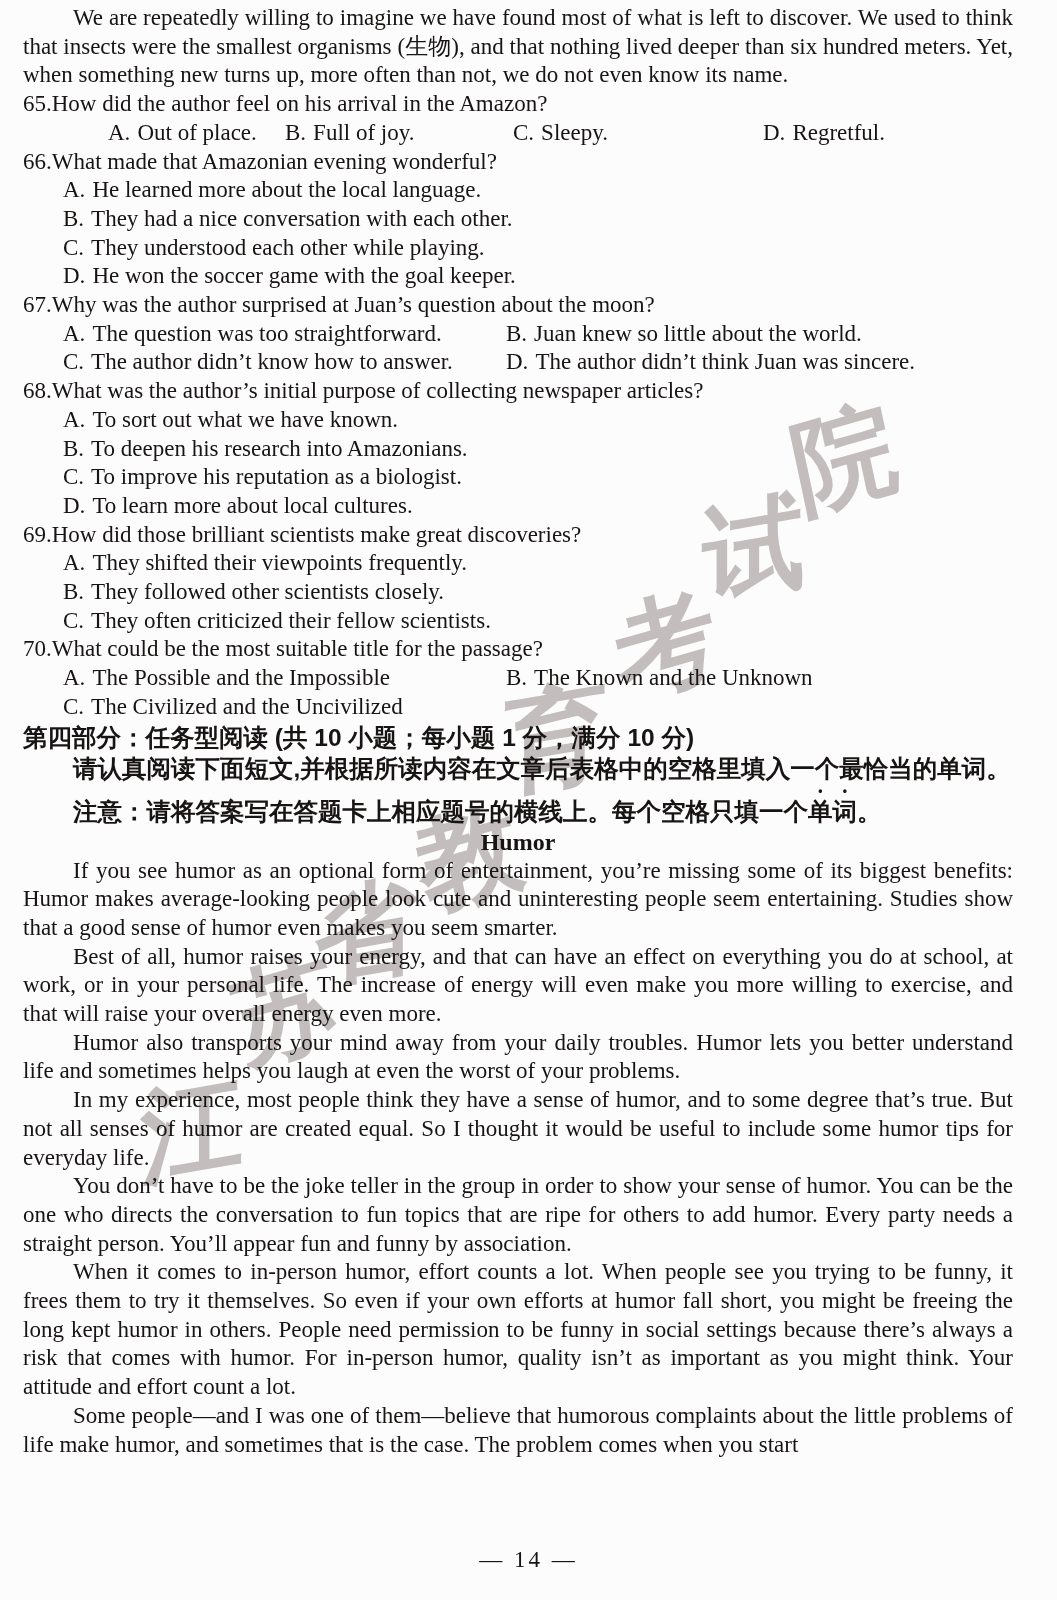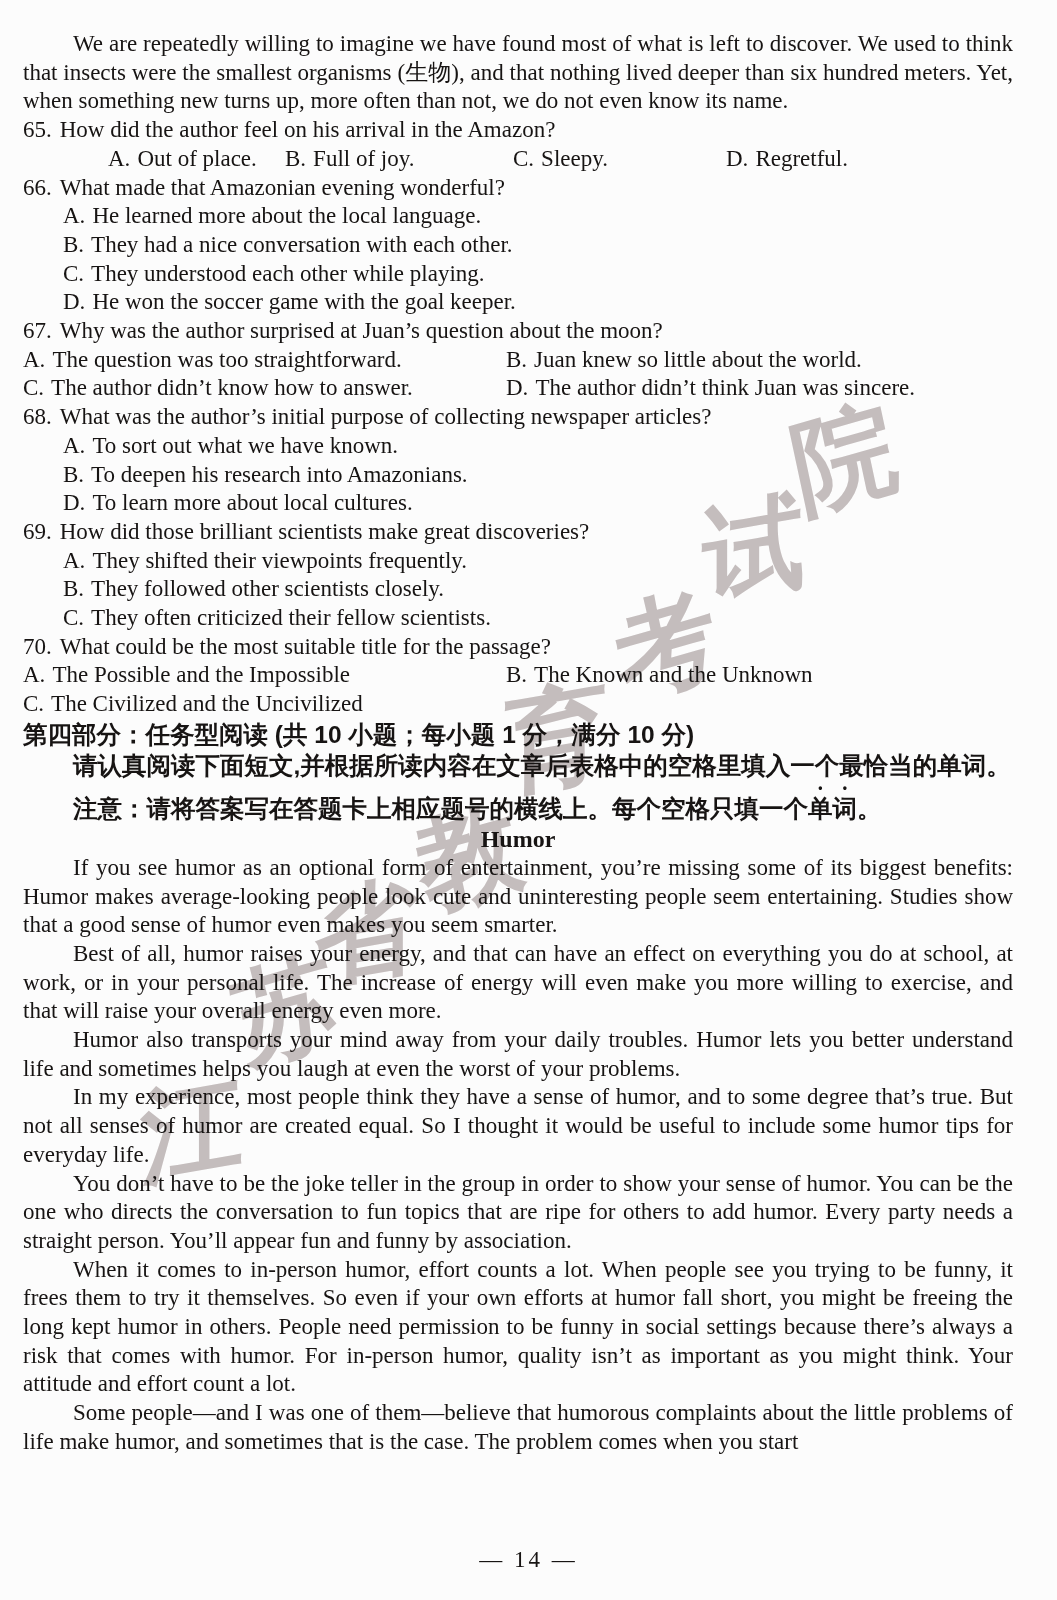--- a/index.html
+++ b/index.html
@@ -6,34 +6,34 @@
   .page{position:relative;width:1057px;height:1600px;background:#fcfcfc;overflow:hidden;
         font-family:"Liberation Serif","DejaVu Serif",serif;color:#171413;}
   .watermark{position:absolute;inset:0;z-index:0;}
   .wm{position:absolute;font-size:104px;line-height:1;color:var(--wm-color,#b5acac);opacity:.78;
       font-family:"DejaVu Sans","Liberation Sans",sans-serif;font-weight:700;}
   .wm:nth-child(odd){transform:rotate(-10deg) skewX(-10deg);}
   .wm:nth-child(even){transform:rotate(-16deg) skewX(-4deg);}
   .wm-0{left:140px;top:1078px}.wm-1{left:234px;top:958px}.wm-2{left:314px;top:880px}
   .wm-3{left:417px;top:804px}.wm-4{left:504px;top:686px}.wm-5{left:614px;top:592px}
   .wm-6{left:702px;top:496px}.wm-7{left:792px;top:406px}
-  .content{position:relative;z-index:1;padding:30px 44px 0 23px;font-size:23px;line-height:28.7px;}
+  .content{position:relative;z-index:1;padding:4px 44px 0 23px;font-size:23px;line-height:28.7px;}
   p{margin:0;}
   .jp{text-align:justify;text-indent:50px;}
   .q-line{text-align:left;}
-  .q-num{margin-right:8px;}
+  .q-num{}
   .ol{margin-right:7px;}
   .opts-stack .opt-line{margin-left:40px;}
   .opt-row4{position:relative;height:28.7px;}
   .opt-row4 .o0{position:absolute;left:40px;white-space:nowrap;margin-left:45px;}
   .opt-row4 .o1{position:absolute;left:262px;white-space:nowrap;text-align:center;}
   .opt-row4 .o2{position:absolute;left:490px;white-space:nowrap;}
-  .opt-row4 .o3{position:absolute;left:703px;white-space:nowrap;}
+  .opt-row4 .o3{position:absolute;left:740px;white-space:nowrap;}
   .opt-2col{position:relative;height:28.7px;}
-  .opt-2col .ca{white-space:nowrap;}
+  .opt-2col .ca{margin-left:40px;white-space:nowrap;}
   .opt-2col .cb{position:absolute;left:483px;white-space:nowrap;}
   .cn{font-family:"Liberation Sans","DejaVu Sans",sans-serif;font-weight:700;
       font-size:24.5px;line-height:31px;}
   .cn-ind{text-indent:50px;text-align:justify;}
   .emph{text-emphasis:filled dot;-webkit-text-emphasis:filled dot;}
   .humor-title{text-align:center;font-weight:700;font-size:24px;line-height:30px;}
   .page-num{position:absolute;z-index:1;left:0;right:0;top:1508px;text-align:center;
             font-size:23px;letter-spacing:3px;margin-top:39px;}
 </style>
 </head>
@@ -86,20 +86,21 @@
         <span class="opt ca"><span class="ol">C.</span><span>The author didn’t know how to answer.</span></span>
         <span class="opt cb"><span class="ol">D.</span><span>The author didn’t think Juan was sincere.</span></span>
       </div>
     </section>
 
     <section class="q">
       <p class="q-line"><span class="q-num">68.</span><span>What was the author’s initial purpose of collecting newspaper articles?</span></p>
       <div class="opts-stack">
         <div class="opt-line"><span class="ol">A.</span><span>To sort out what we have known.</span></div>
         <div class="opt-line"><span class="ol">B.</span><span>To deepen his research into Amazonians.</span></div>
+        <div class="opt-line"><span class="ol">C.</span><span>To improve his reputation as a biologist.</span></div>
         <div class="opt-line"><span class="ol">D.</span><span>To learn more about local cultures.</span></div>
       </div>
     </section>
 
     <section class="q">
       <p class="q-line"><span class="q-num">69.</span><span>How did those brilliant scientists make great discoveries?</span></p>
       <div class="opts-stack">
         <div class="opt-line"><span class="ol">A.</span><span>They shifted their viewpoints frequently.</span></div>
         <div class="opt-line"><span class="ol">B.</span><span>They followed other scientists closely.</span></div>
         <div class="opt-line"><span class="ol">C.</span><span>They often criticized their fellow scientists.</span></div>

